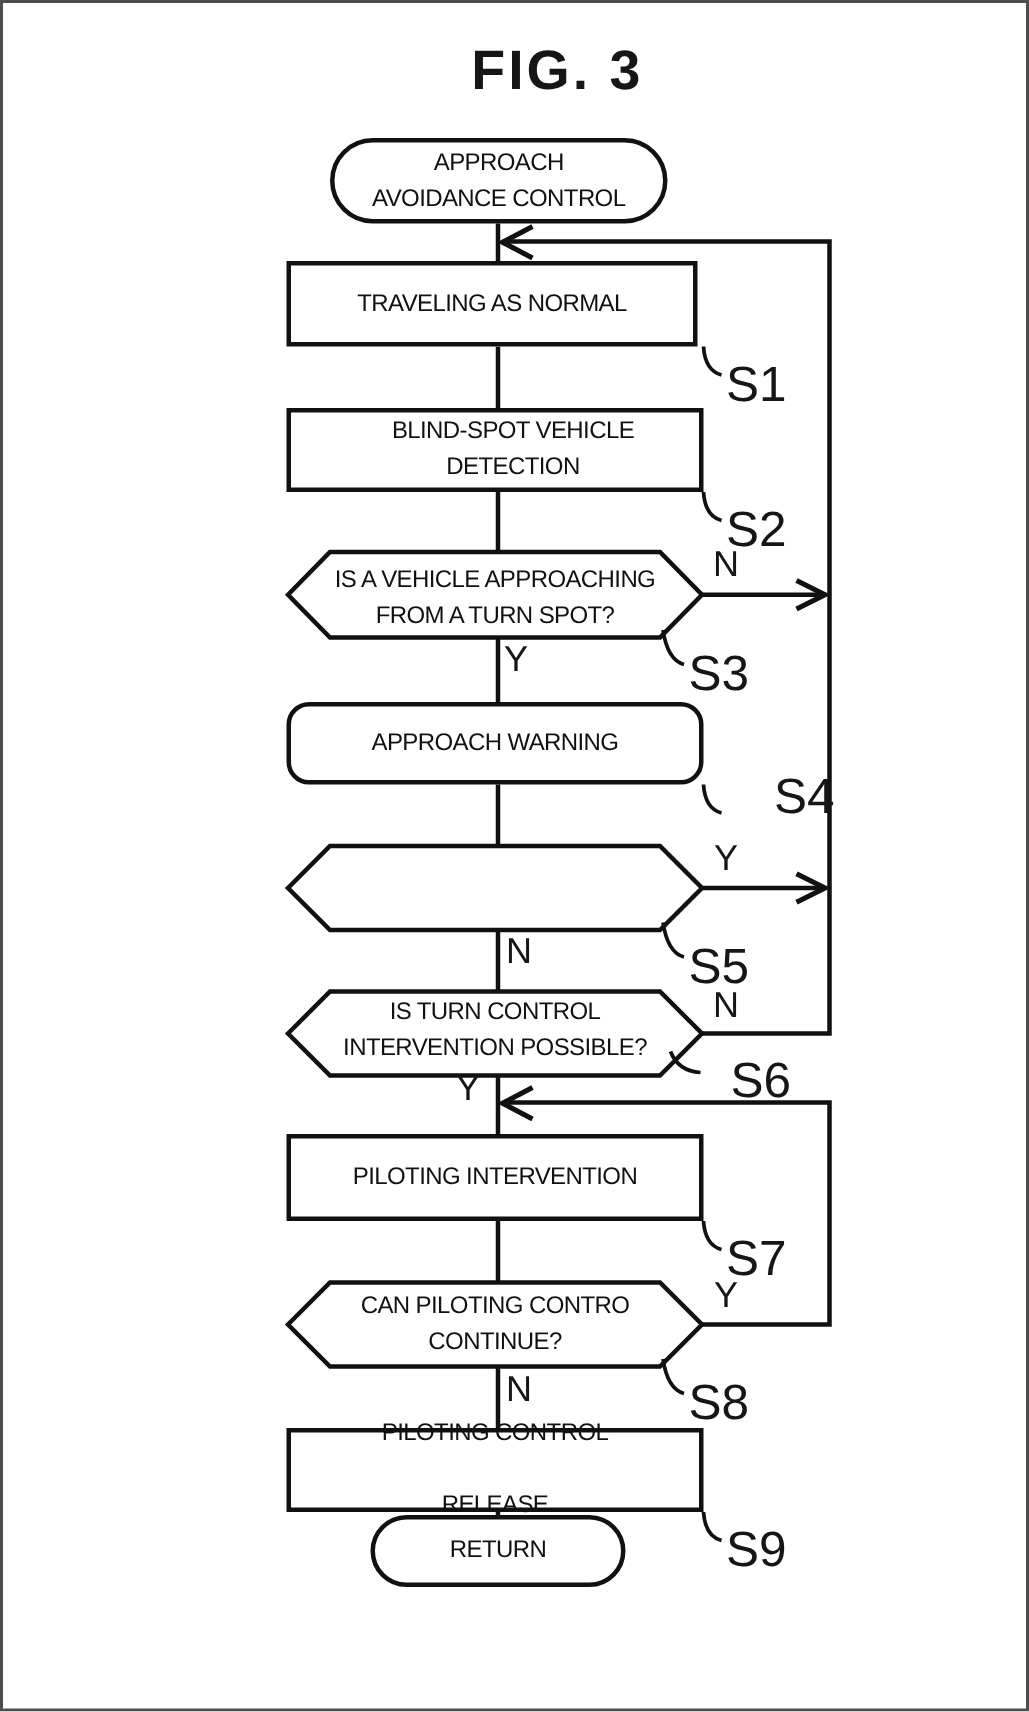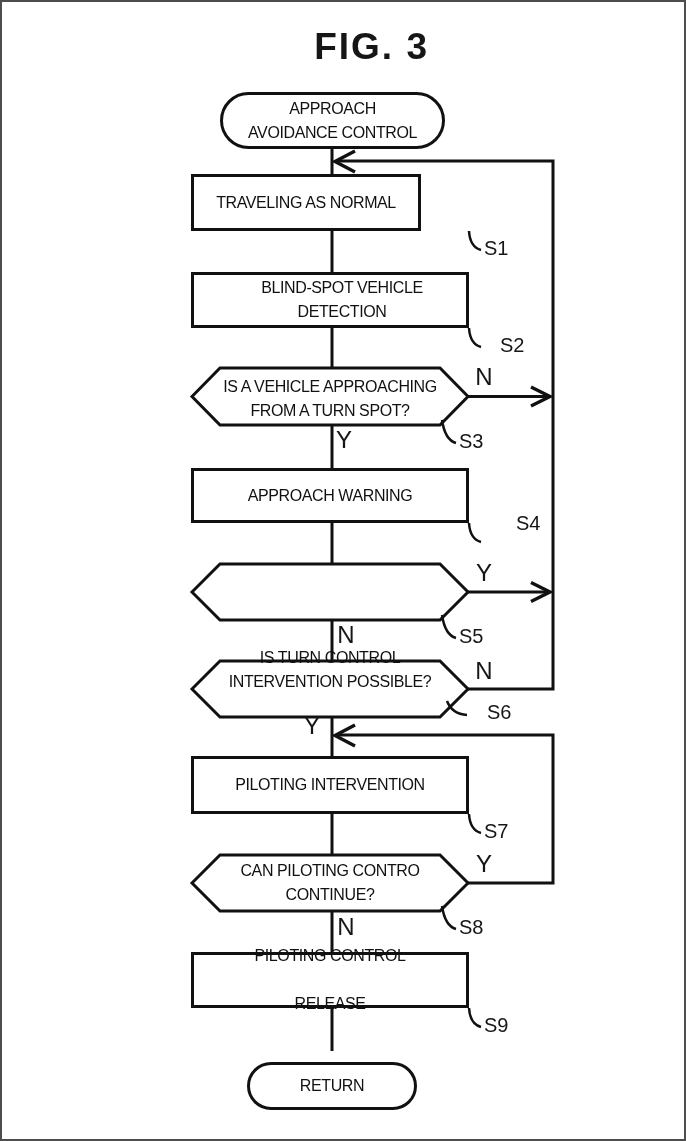--- a/index.html
+++ b/index.html
@@ -33,37 +33,37 @@
     border:3px solid #111;
     border-radius:29px;
     background:#fff;
   }
   .box{
     border:3px solid #111;
     background:#fff;
   }
   .hexlabel{ background:transparent; }
   .t-start{left:218px;top:90px;width:225px;height:57px;}
-  .t-end{left:245px;top:1060px;width:170px;height:48px;}
-  .b-s1{left:189px;top:172px;width:230px;height:57px;}
+  .t-end{left:245px;top:1008px;width:170px;height:48px;}
+  .b-s1{left:189px;top:172px;width:274px;height:57px;}
   .b-s2{left:189px;top:270px;width:278px;height:56px;padding-left:24px;}
-  .b-s4{left:189px;top:466px;width:278px;height:55px;}
+  .b-s4{left:189px;top:466px;width:278px;height:55px;border-radius:15px;}
   .b-s7{left:189px;top:754px;width:278px;height:58px;}
   .b-s9{left:189px;top:950px;width:278px;height:56px;gap:24px;}
   .h-s3{left:190px;top:366px;width:276px;height:61px;}
   .h-s5{left:190px;top:562px;width:276px;height:56px;}
-  .h-s6{left:190px;top:642px;width:276px;height:52px;}
+  .h-s6{left:190px;top:659px;width:276px;height:52px;}
   .h-s8{left:190px;top:853px;width:276px;height:56px;}
   .step{
     position:absolute;
-    font-size:20px;letter-spacing:0;
+    font-size:33px;letter-spacing:0;
     color:#161616;white-space:nowrap;
   }
   .st-s1{left:482px;top:235px;}
-  .st-s2{left:498px;top:332px;}
+  .st-s2{left:482px;top:332px;}
   .st-s3{left:457px;top:428px;}
   .st-s4{left:482px;top:510px;margin-left:32px;}
   .st-s5{left:457px;top:623px;}
   .st-s6{left:485px;top:699px;}
   .st-s7{left:482px;top:818px;}
   .st-s8{left:457px;top:914px;}
   .st-s9{left:482px;top:1012px;}
   .branch{
     position:absolute;width:24px;text-align:center;
     font-size:24px;color:#161616;white-space:nowrap;

